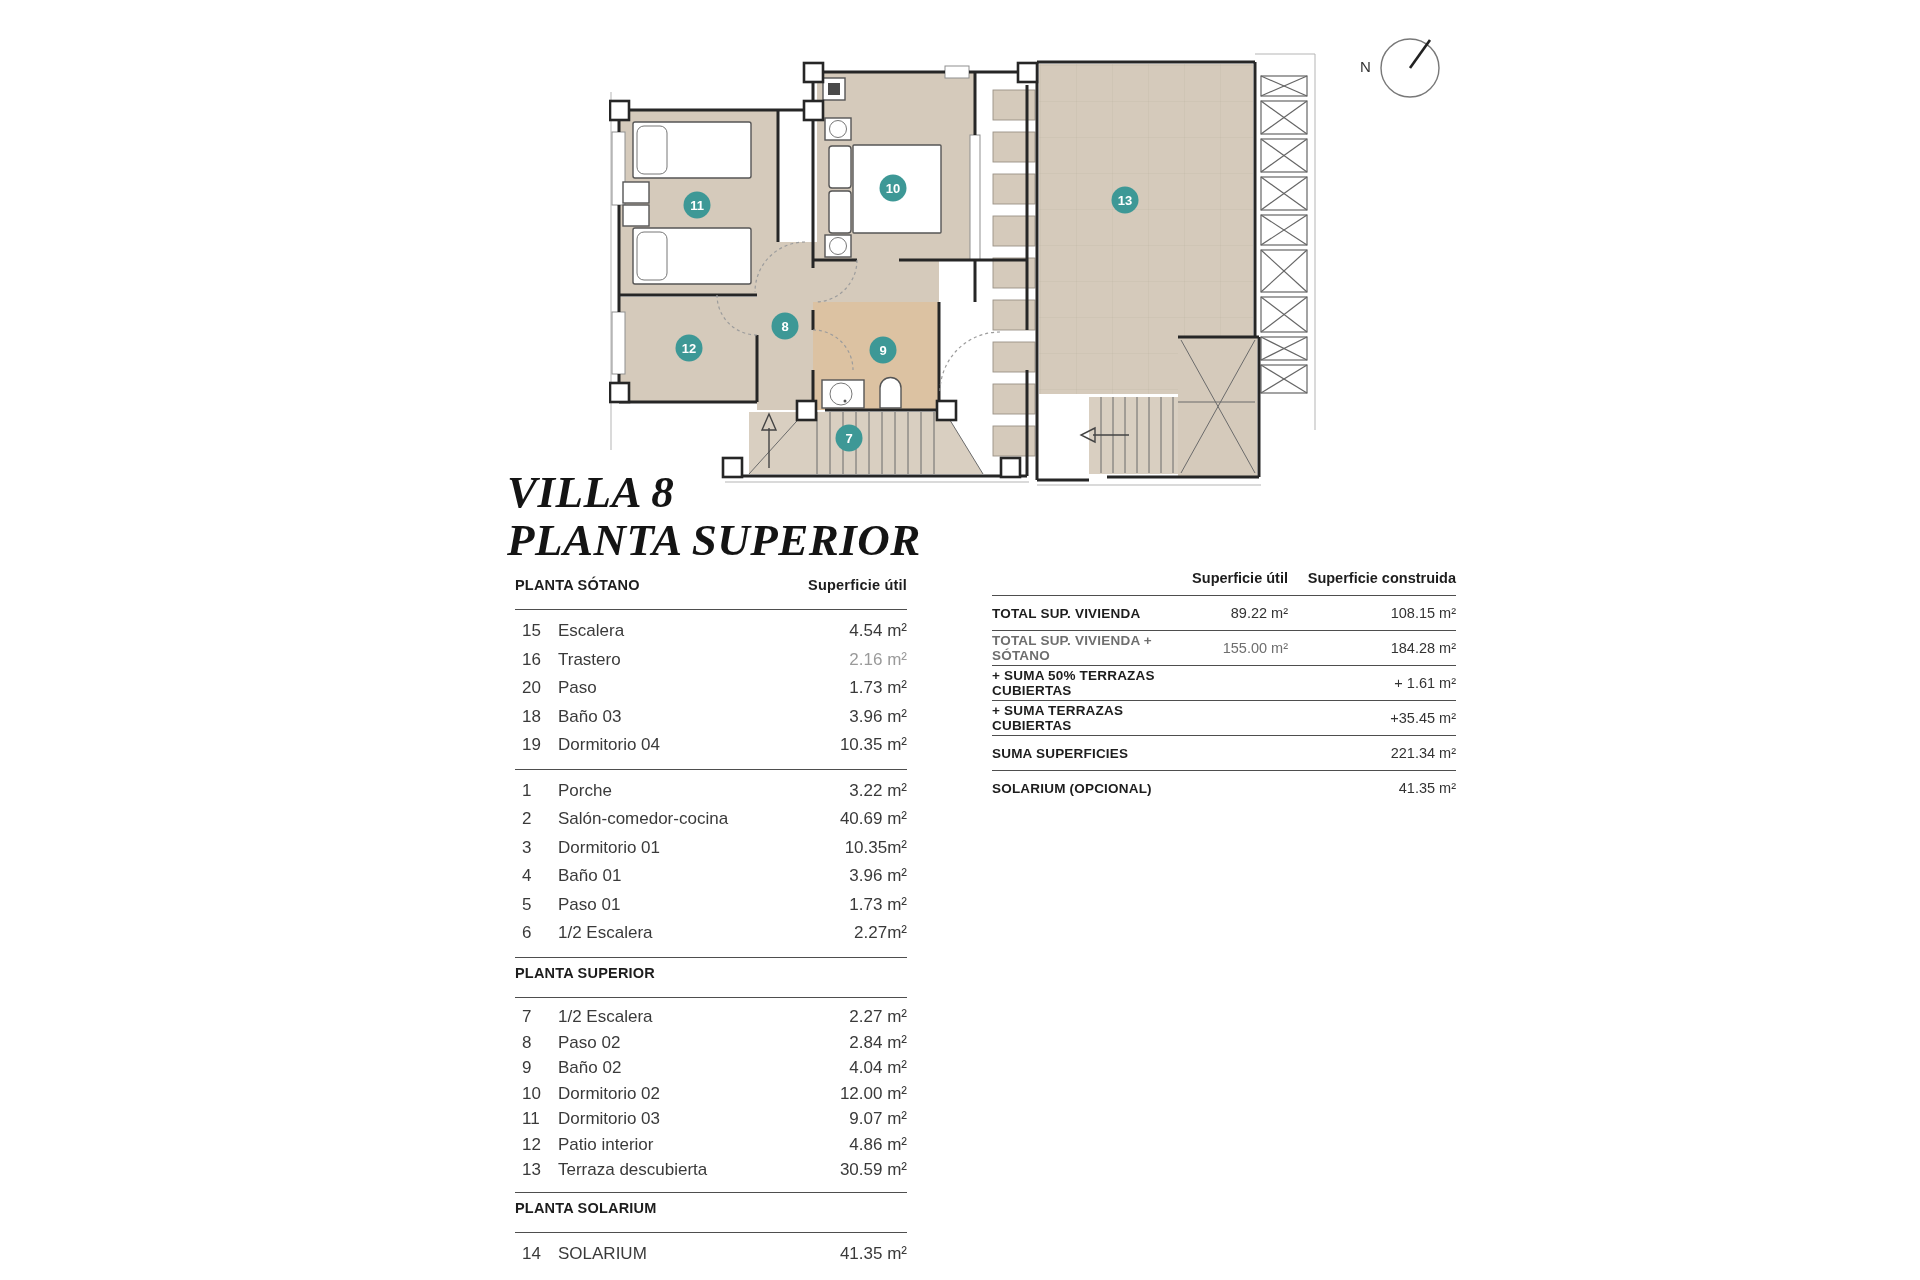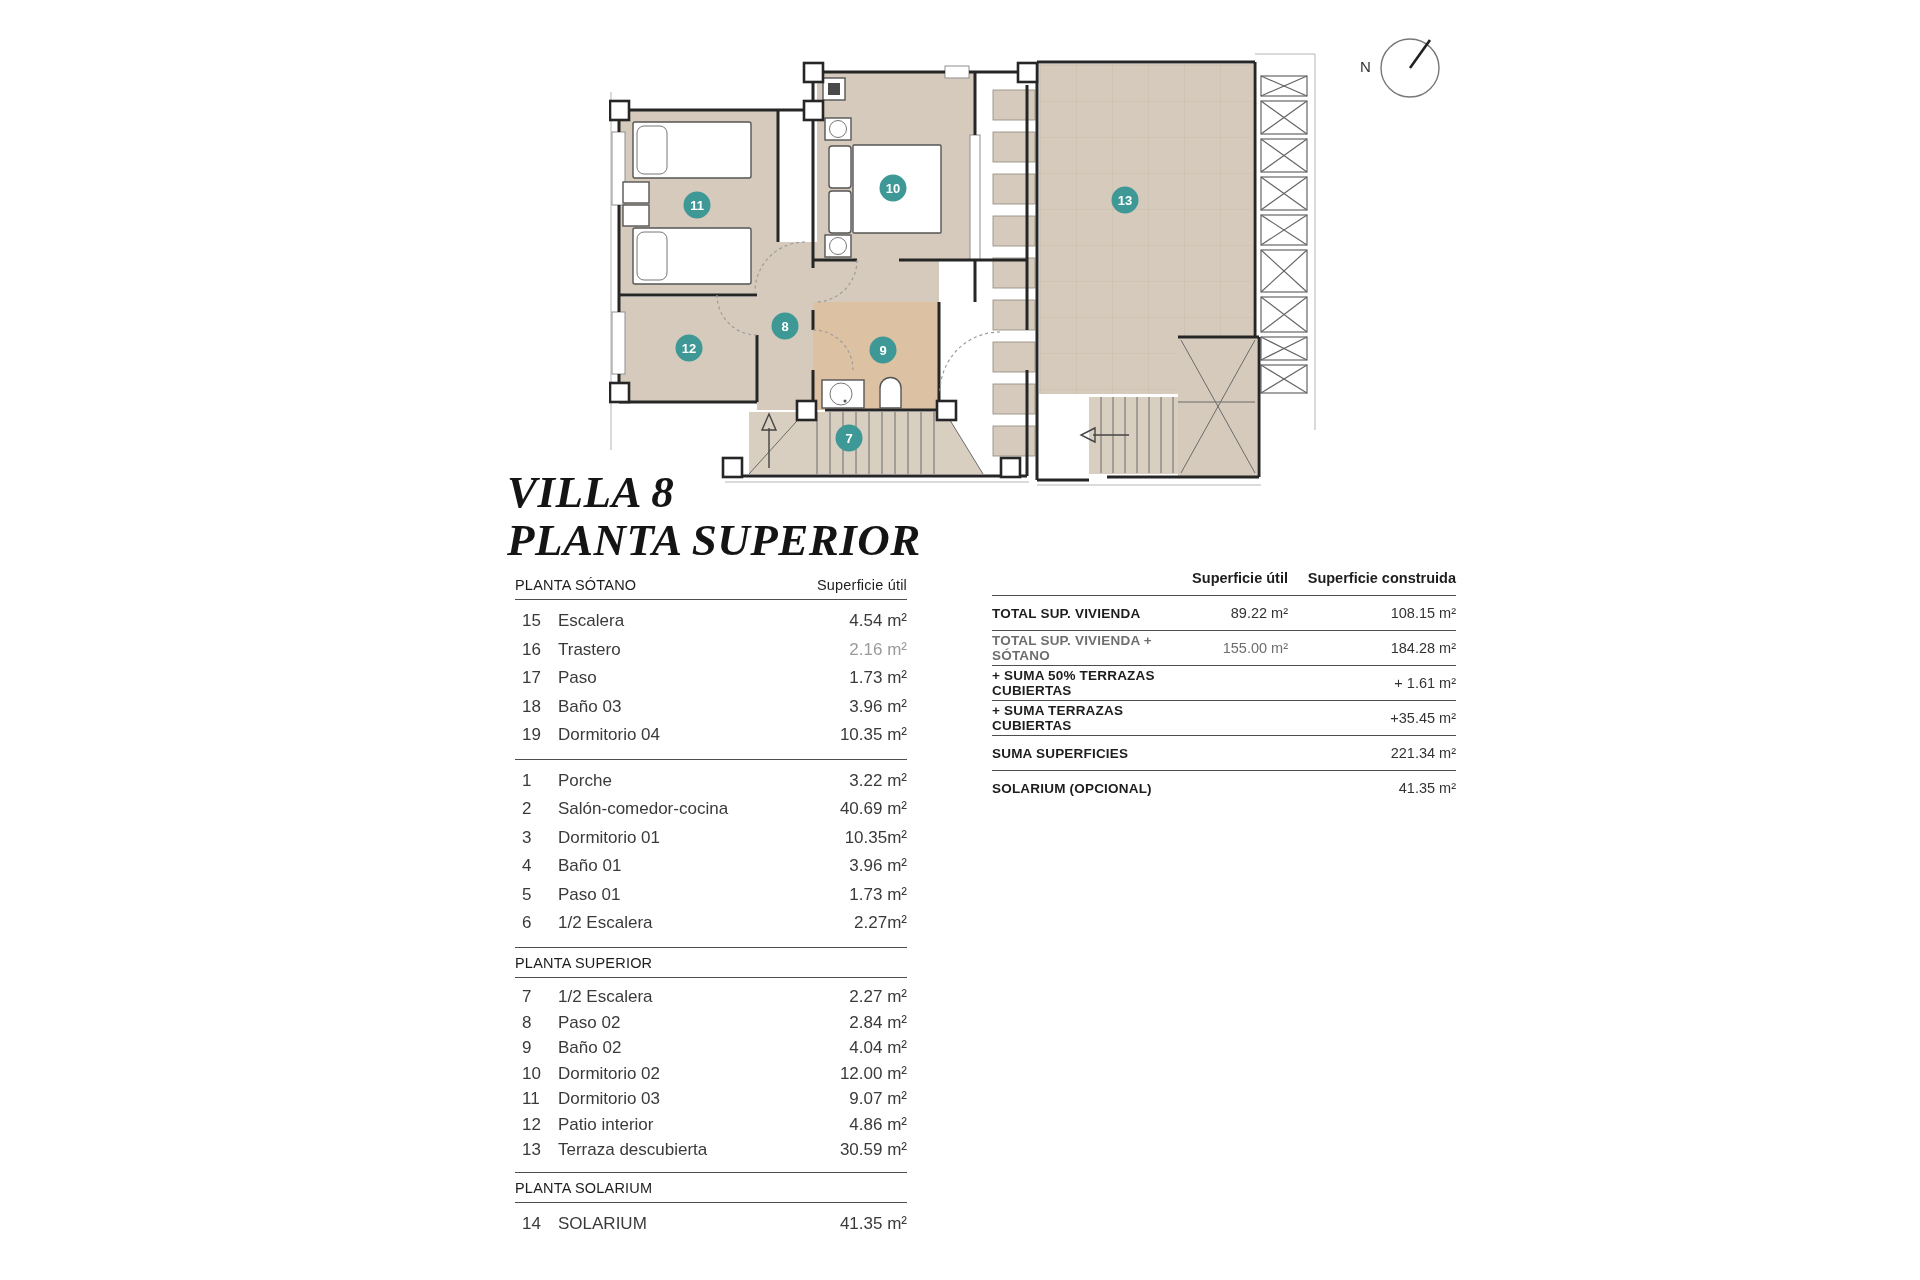--- a/index.html
+++ b/index.html
@@ -31,22 +31,22 @@
 
   
   .title{position:absolute;left:507px;top:468px;font-family:"Liberation Serif",serif;
          font-weight:bold;color:#141414;font-size:45px;line-height:48px;letter-spacing:0.5px;font-style:italic;}
 
   
   .ltable{position:absolute;left:515px;top:570px;width:392px;}
   .lsection{border-bottom:1.4px solid #4e4e4e;}
   .lsection:last-child{border-bottom:none;}
   .lsec-header{display:flex;justify-content:space-between;align-items:flex-end;
-               padding:7px 0 6px;border-bottom:1.4px solid #4e4e4e;
-               font-weight:normal;font-size:14.5px;color:#1d1d1d;letter-spacing:0.2px;}
+               padding:7px 0 16px;border-bottom:1.4px solid #4e4e4e;
+               font-weight:bold;font-size:14.5px;color:#1d1d1d;letter-spacing:0.2px;}
   .lrows{padding:7px 0 9px;}
   .lrow{display:flex;align-items:center;height:28.5px;font-size:17px;color:#3a3a3a;margin-left:7px;}
   .lrows.tight .lrow{height:25.5px;}
   .lrow .num{width:36px;}
   .lrow .lbl{flex:1;}
   .lrow .val{text-align:right;white-space:nowrap;}
   .val.muted{color:#9a9a9a;}
 
   
   .rtable{position:absolute;left:992px;top:570px;width:464px;}
@@ -316,21 +316,21 @@
     <span class="num">15</span>
     <span class="lbl">Escalera</span>
     <span class="val">4.54 m²</span>
   </div>
           <div class="lrow">
     <span class="num">16</span>
     <span class="lbl">Trastero</span>
     <span class="val muted">2.16 m²</span>
   </div>
           <div class="lrow">
-    <span class="num">17</span>
+    <span class="num">20</span>
     <span class="lbl">Paso</span>
     <span class="val">1.73 m²</span>
   </div>
           <div class="lrow">
     <span class="num">18</span>
     <span class="lbl">Baño 03</span>
     <span class="val">3.96 m²</span>
   </div>
           <div class="lrow">
     <span class="num">19</span>

